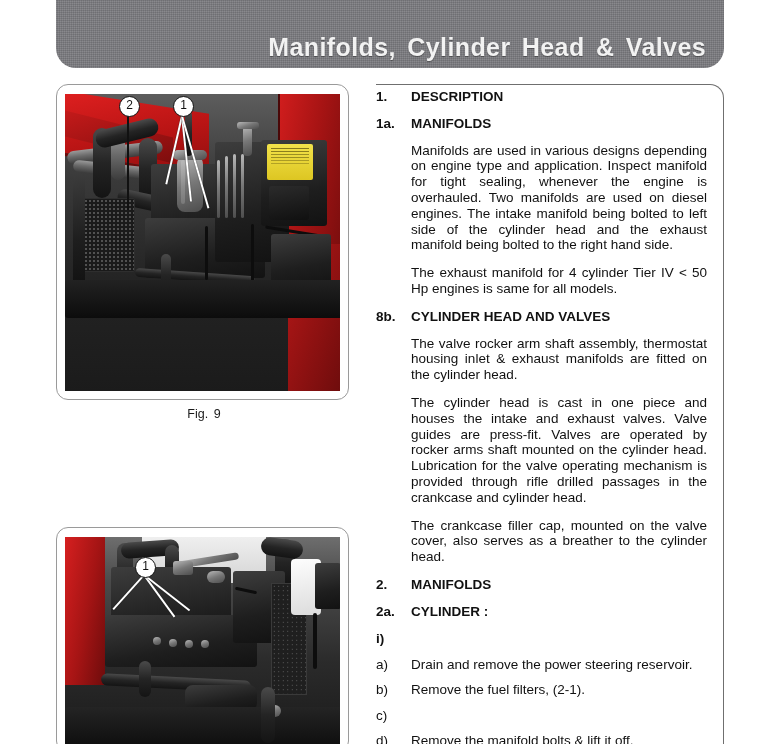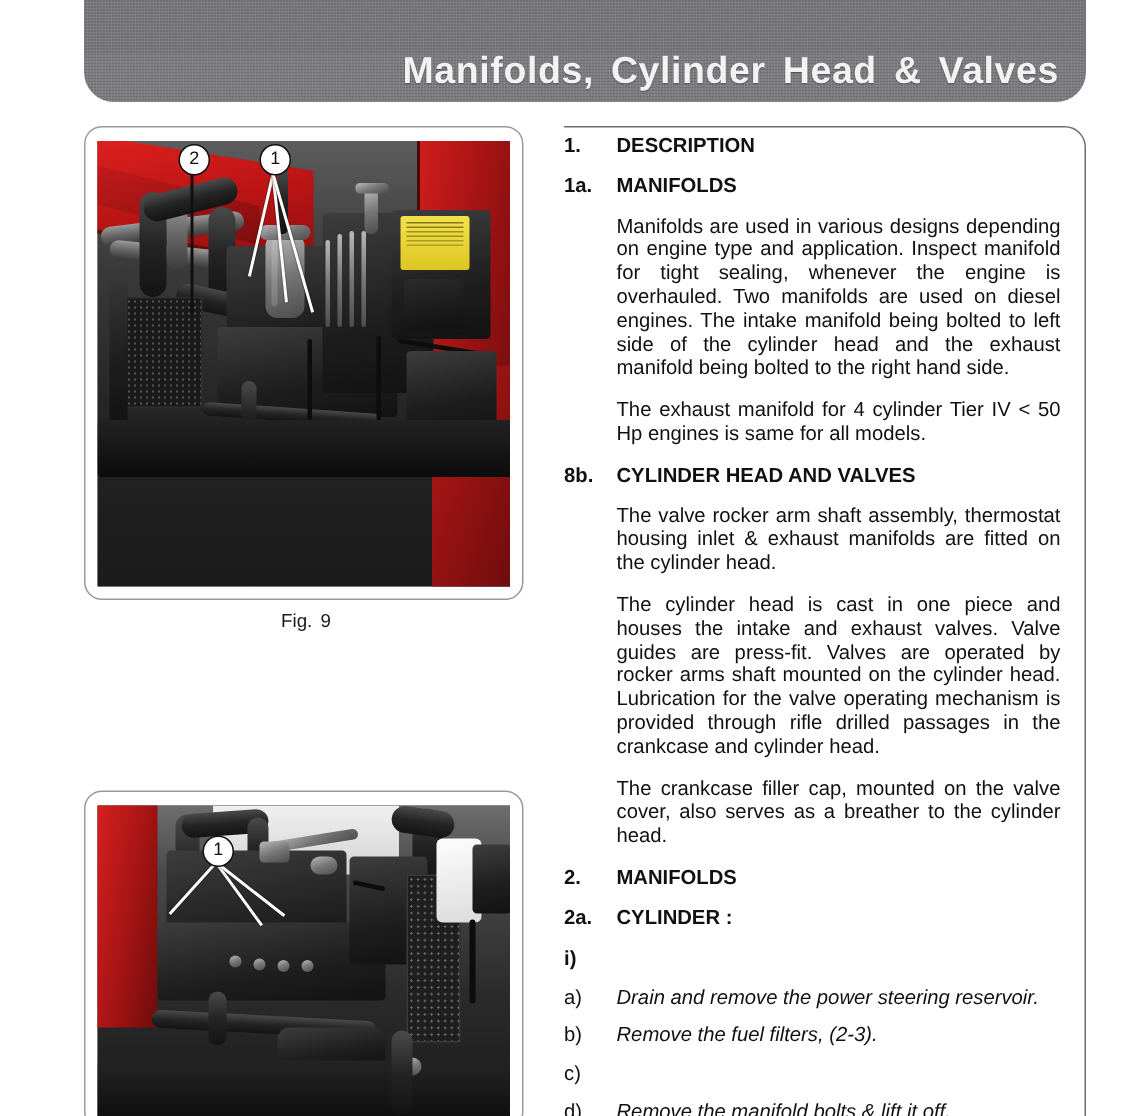--- a/index.html
+++ b/index.html
@@ -136,21 +136,21 @@
   .row .content{
     flex:1 1 auto;
     font-size:13.5px; color:#111;
     line-height:15.8px;
   }
   .row.head .marker,.row.head .content{font-weight:bold;}
   .row.head{margin-bottom:11px;}
   .row.para{margin-bottom:12px;}
   .row.para .content{text-align:justify;}
   .row.item{margin-bottom:10px;}
-  .row.item .content{text-align:justify;font-style:italic;}
+  .row.item .content{text-align:justify;}
   .tight{margin-bottom:9px;}
 </style>
 </head>
 <body>
 
 <div class="header-banner">
   <div class="header-title">Manifolds, Cylinder Head &amp; Valves</div>
 </div>
 
 <div class="fig-col">
@@ -317,21 +317,21 @@
     <div class="marker">i)</div>
   </div>
 
   <div class="row item">
     <div class="marker">a)</div>
     <div class="content">Drain and remove the power steering reservoir.</div>
   </div>
 
   <div class="row item">
     <div class="marker">b)</div>
-    <div class="content">Remove the fuel filters, (2-3).</div>
+    <div class="content">Remove the fuel filters, (2-1).</div>
   </div>
 
   <div class="row item">
     <div class="marker">c)</div>
   </div>
 
   <div class="row item">
     <div class="marker">d)</div>
     <div class="content">Remove the manifold bolts &amp; lift it off.</div>
   </div>

